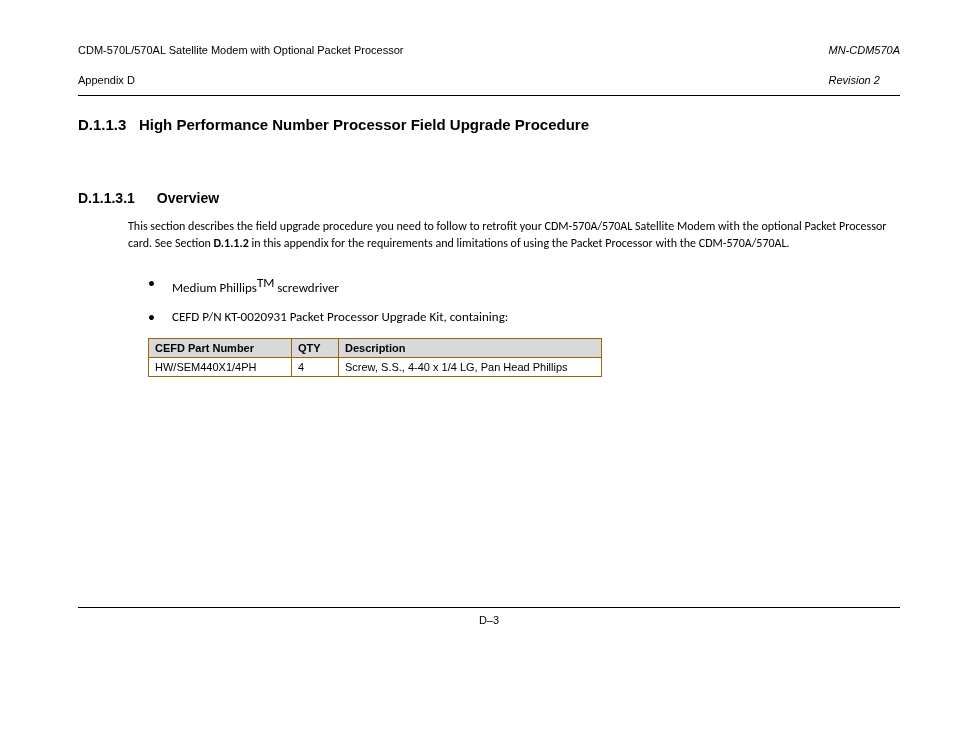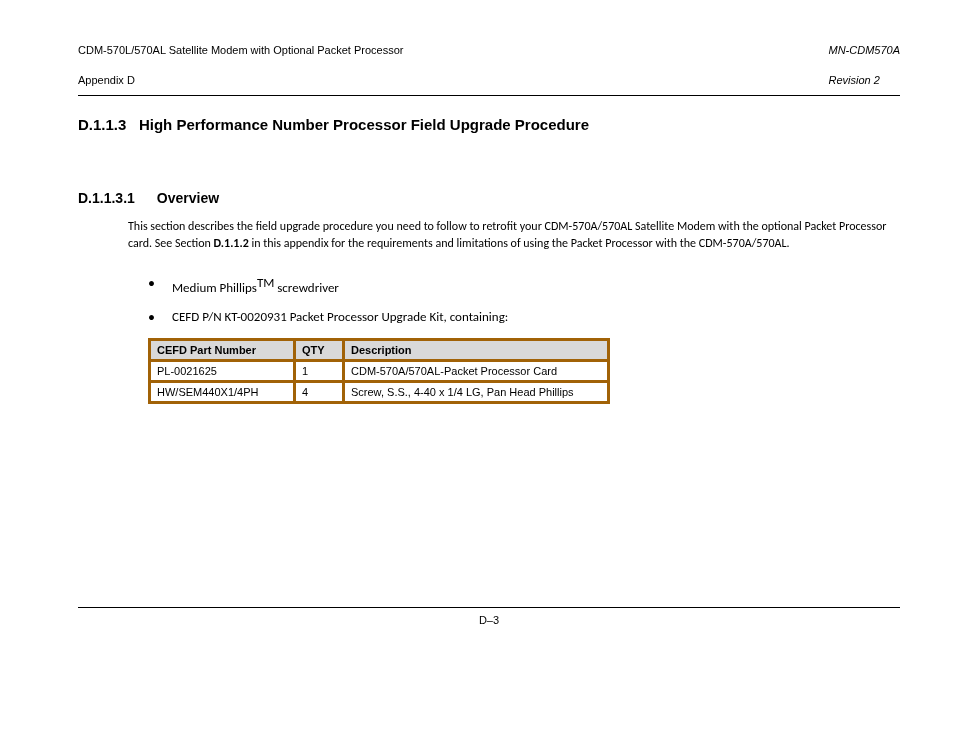--- a/index.html
+++ b/index.html
@@ -85,21 +85,21 @@
     font-size: 13px;
     vertical-align: super;
   }
   table.kit {
     border-collapse: collapse;
     margin-left: 70px;
     font-family: Arial, Helvetica, sans-serif;
     font-size: 11px;
   }
   table.kit th, table.kit td {
-    border: 3px solid #a16207;
+    border: 1px solid #a16207;
     padding: 3px 6px;
     text-align: left;
   }
   table.kit th {
     background: #d9d9d9;
     font-weight: bold;
   }
   table.kit td.qty, table.kit th.qty {
     text-align: left;
     width: 34px;
@@ -160,25 +160,20 @@
   </ul>
 
   <table class="kit">
     <tbody>
         <tr>
       <th class="col-part">CEFD Part Number</th>
       <th class="qty">QTY</th>
       <th class="col-desc">Description</th>
     </tr>
     <tr>
-      <td>PL-0021625</td>
-      <td class="qty">1</td>
-      <td>CDM-570A/570AL-Packet Processor Card</td>
-    </tr>
-    <tr>
       <td>HW/SEM440X1/4PH</td>
       <td class="qty">4</td>
       <td>Screw, S.S., 4-40 x 1/4 LG, Pan Head Phillips</td>
     </tr>
   </tbody>
     </table>
 
   <div class="footer">
     <div class="footer-line"></div>
     <span>D–3</span>

